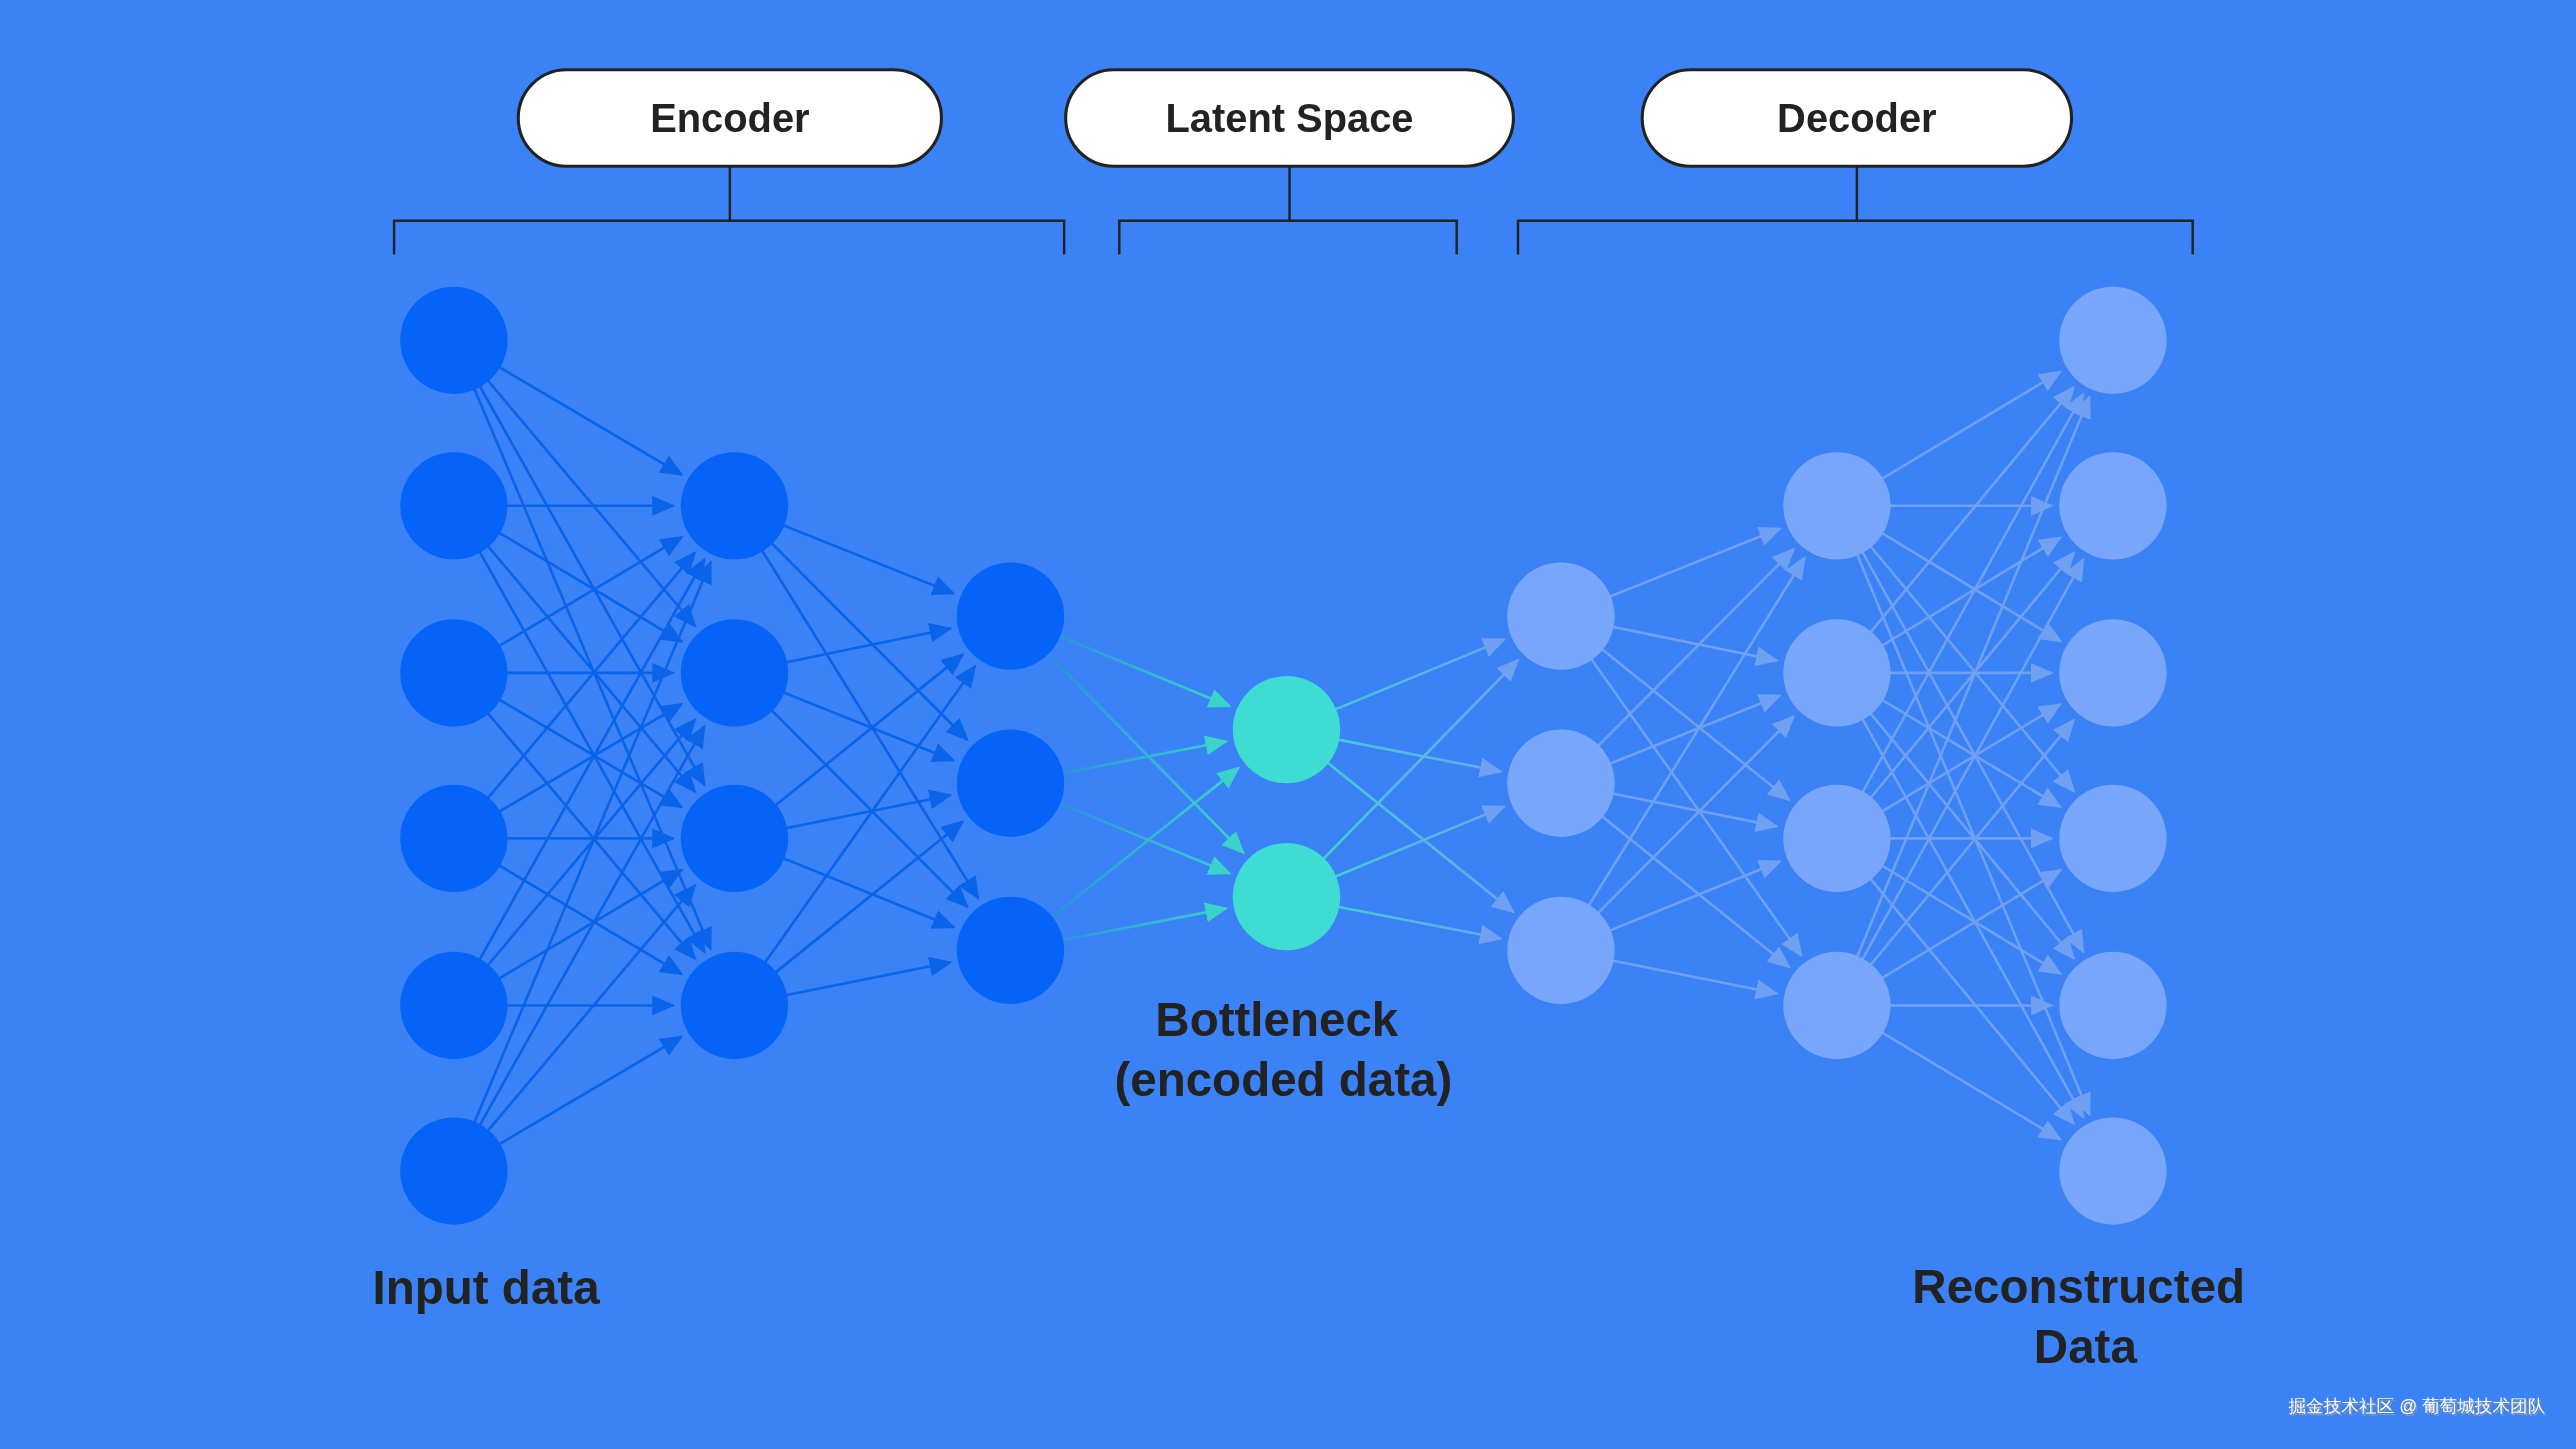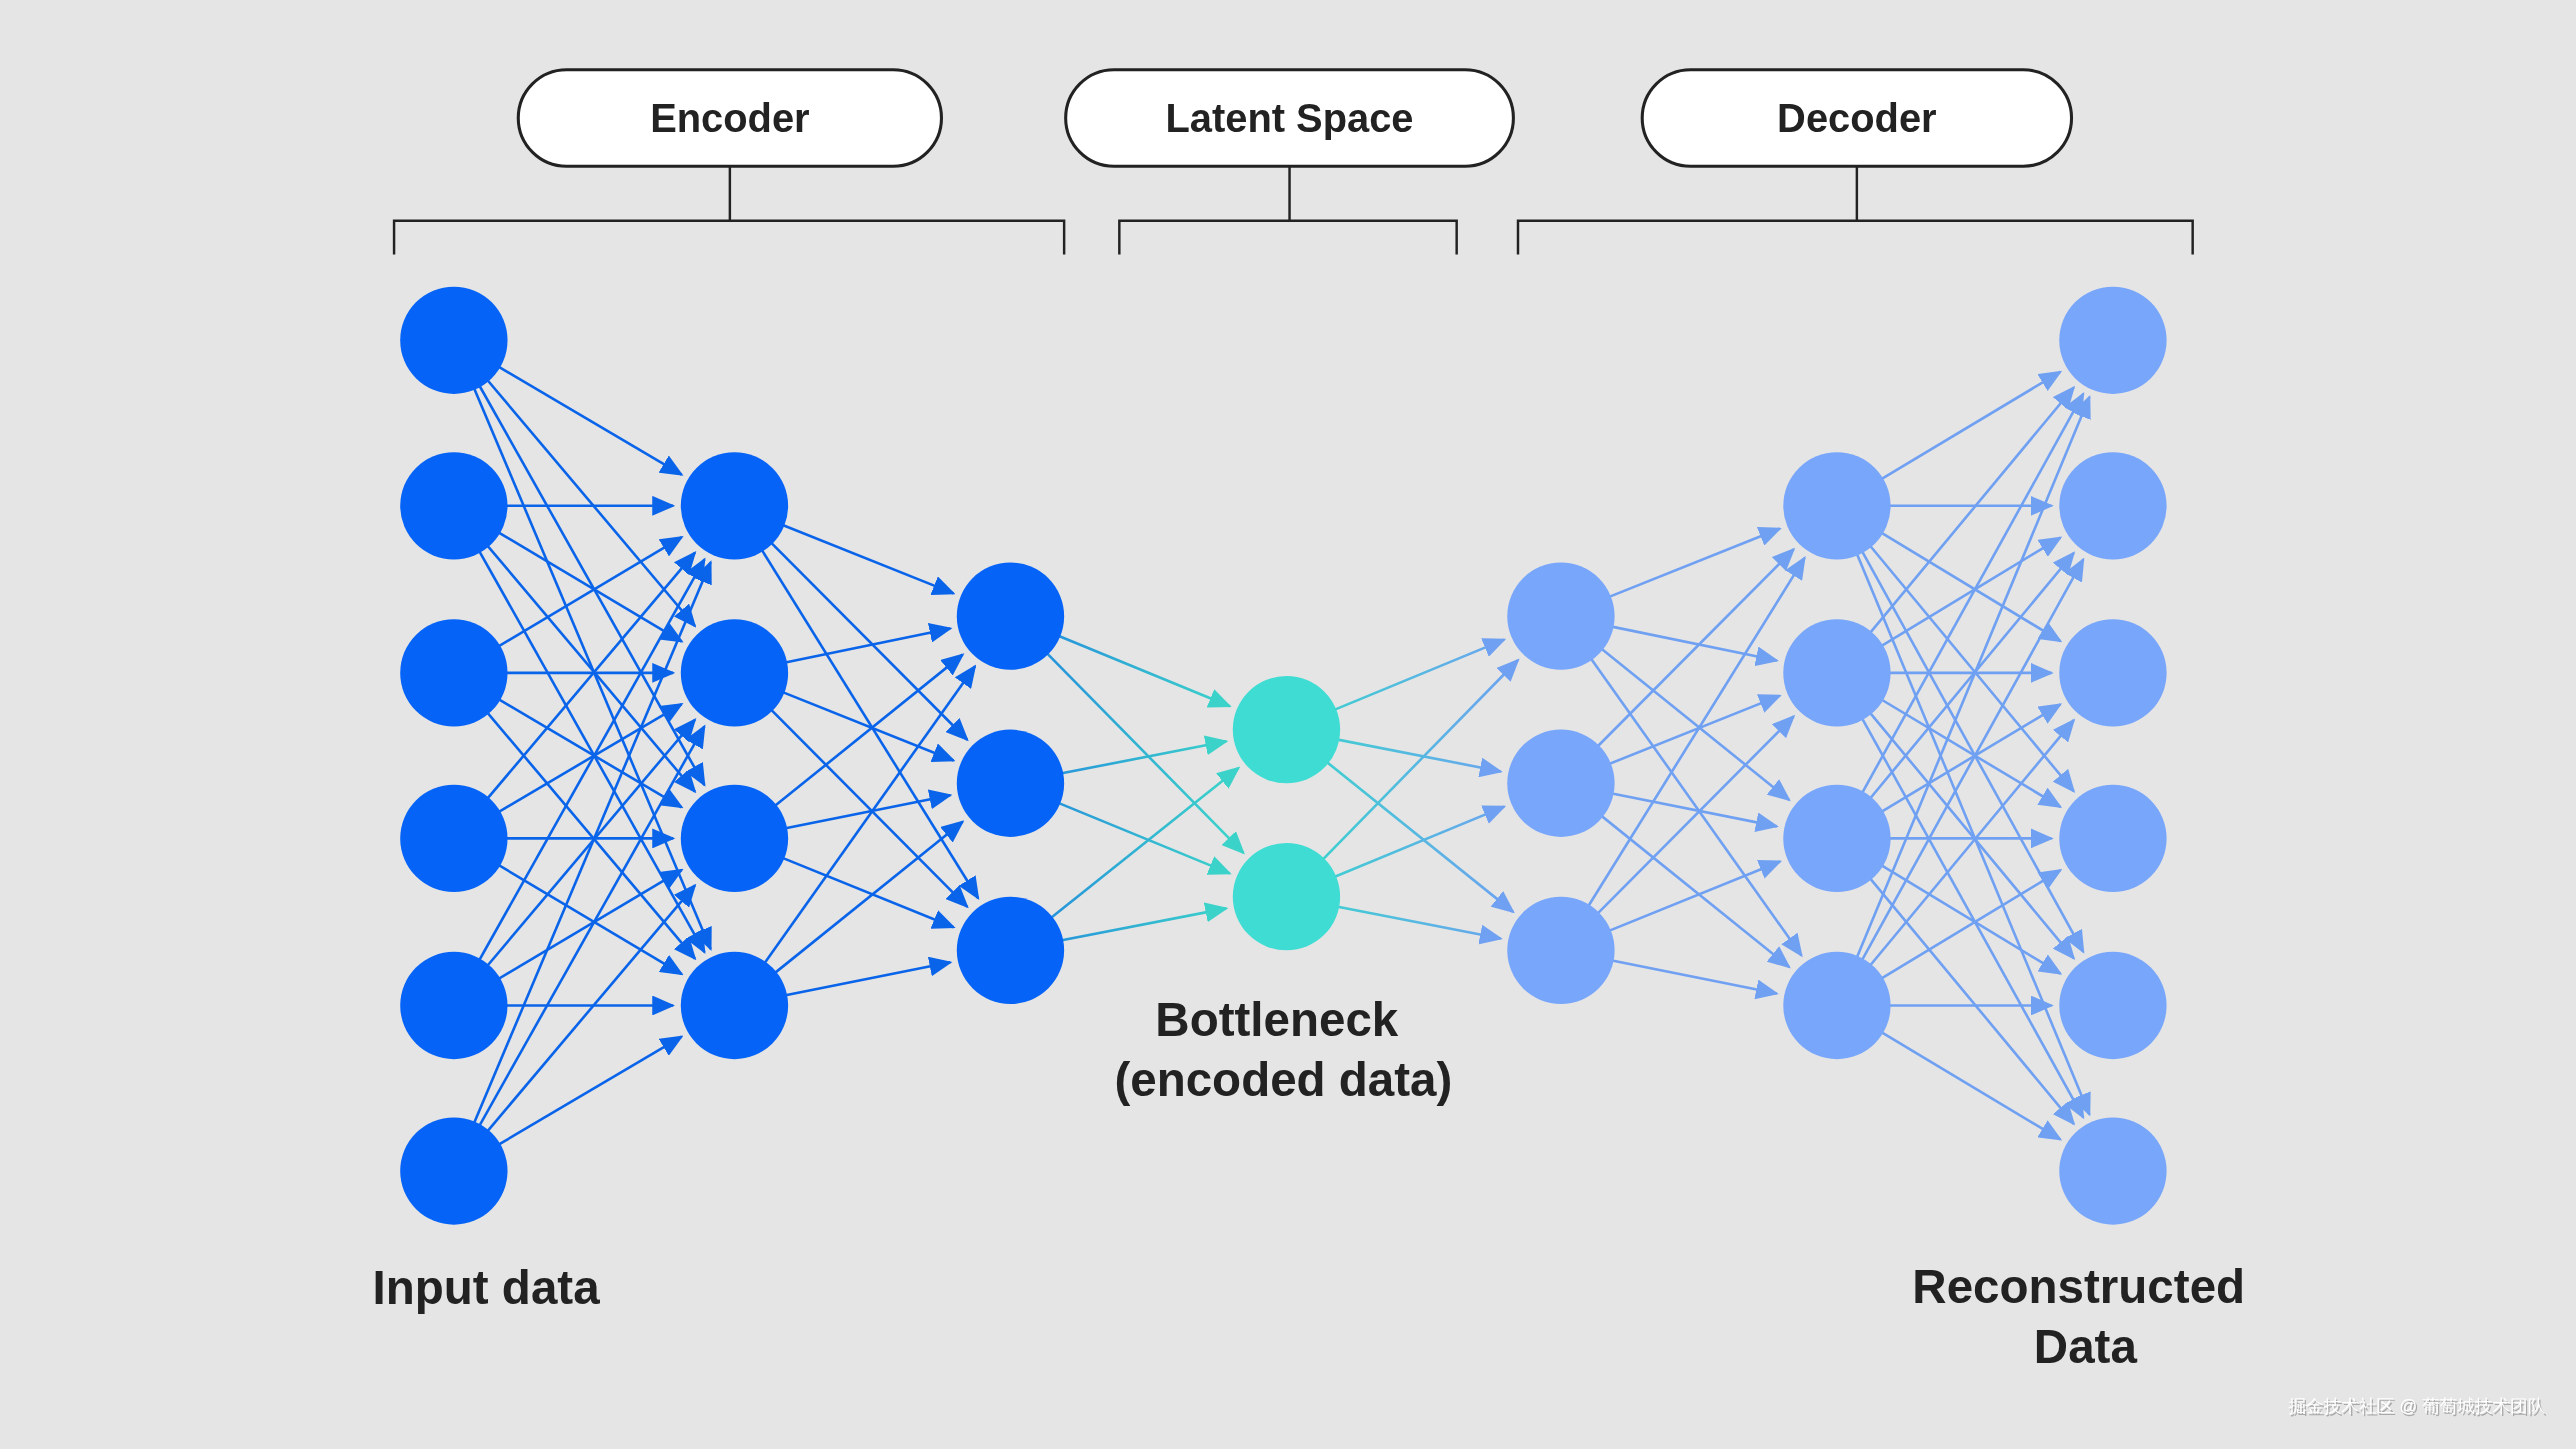--- a/index.html
+++ b/index.html
@@ -1,20 +1,20 @@
 <!DOCTYPE html>
 <html style="font-size:12.3px"><head>
 <meta charset="utf-8">
 <style>
   html, body { margin: 0; padding: 0; background: #ffffff; }
   .stage {
     position: relative;
     width: 2576px;
     height: 1450px;
-    background: #e5e5e5;
+    background: #3b82f6;
     overflow: hidden;
   }
   svg { display: block; width: 100%; height: 100%; }
   .pill {
     fill: #ffffff;
     stroke: #222222;
     stroke-width: 2;
   }
   .pill-label {
     font-family: "Liberation Sans", "DejaVu Sans", sans-serif;

